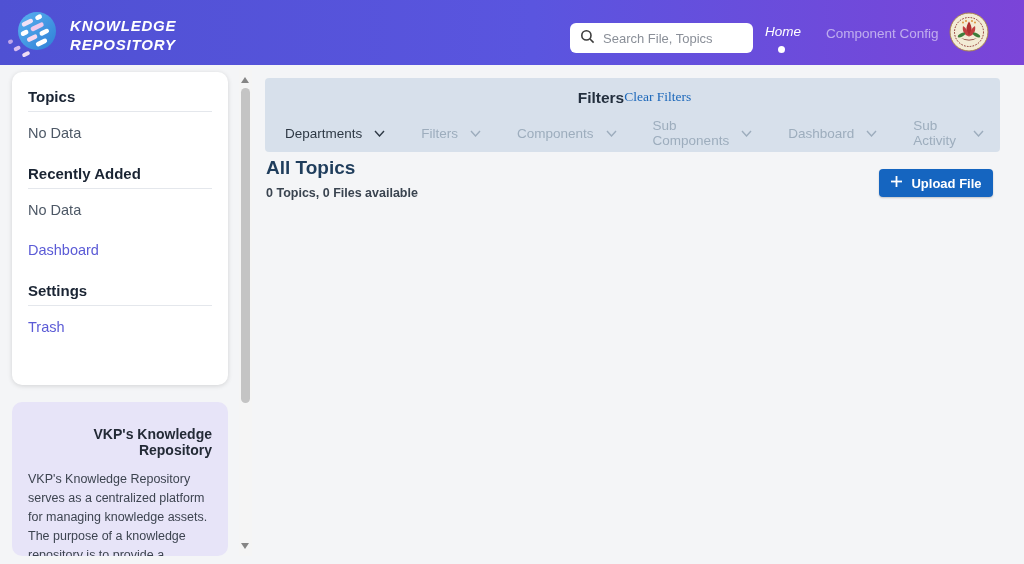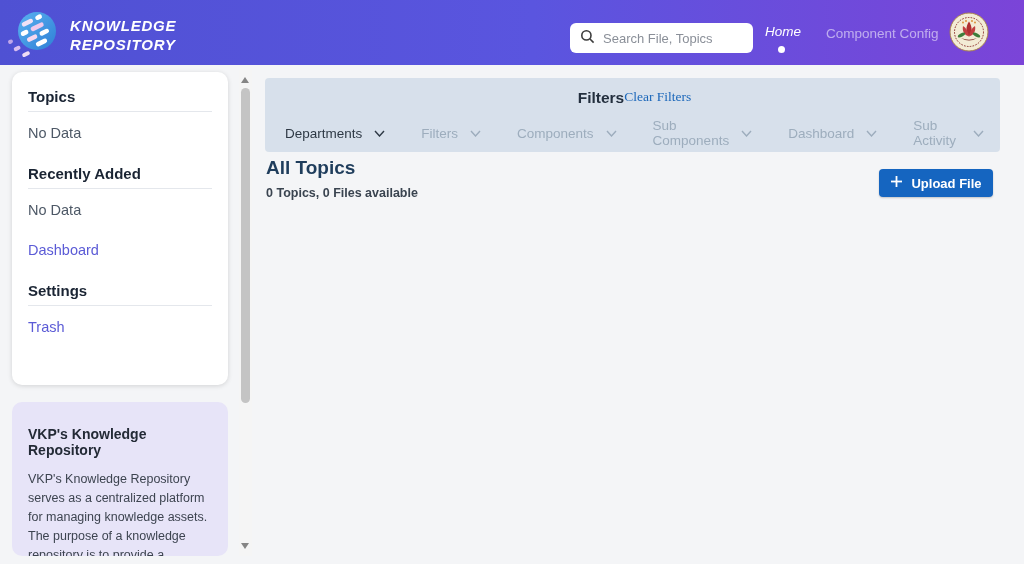--- a/index.html
+++ b/index.html
@@ -55,21 +55,21 @@
   }
   .sec-item { font-size:14.5px; color:#4d5866; margin:13px 0 24px; }
   .sec-link { font-size:14.5px; margin:13px 0 24px; }
   .sec-link a { color:#5b5bd6; text-decoration:none; cursor:pointer; }
 
   
   .about-card {
     position:absolute; left:12px; top:402px; width:216px; height:154px;
     background:#e7e4f8; border-radius:10px; padding:24px 16px 0; overflow:hidden;
   }
-  .about-card h4 { font-size:14px; font-weight:700; color:#232a36; margin-bottom:12px; }
+  .about-card h4 { font-size:14px; font-weight:700; color:#232a36; margin-bottom:12px;text-align:right; }
   .about-card p { font-size:12.5px; color:#3d4450; line-height:1.52; }
 
   
   .scrollbar {
     position:absolute; left:239px; top:70px; width:13px; height:486px;
     background:#f5f5f5;
   }
   .scroll-up, .scroll-down { position:absolute; left:2px; width:0; height:0;
     border-left:4.5px solid transparent; border-right:4.5px solid transparent; }
   .scroll-up   { top:7px;    border-bottom:6px solid #858585; }

